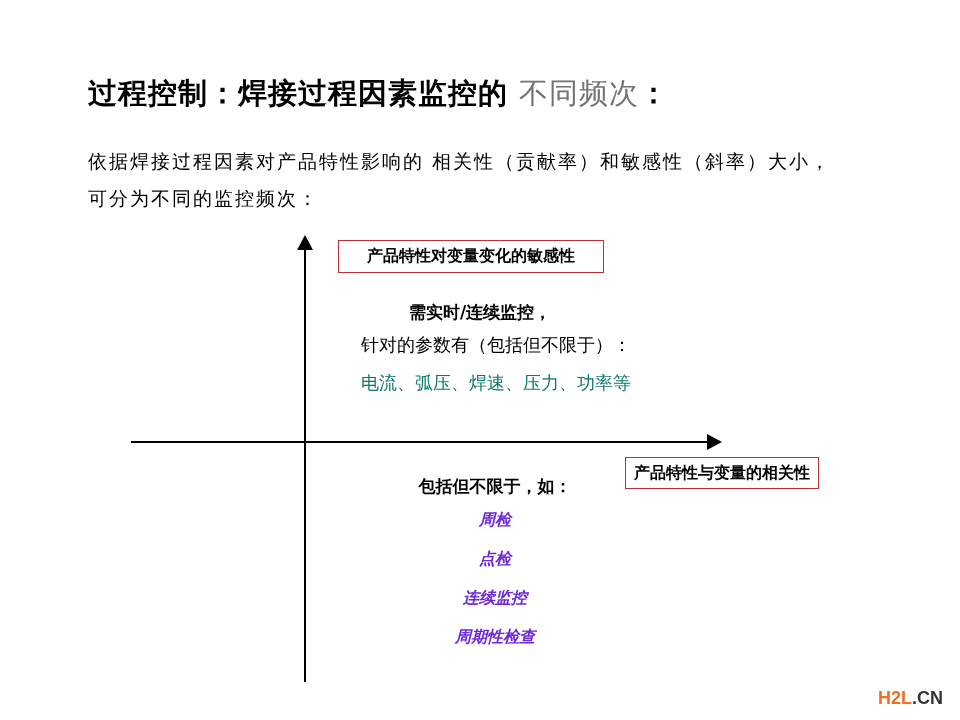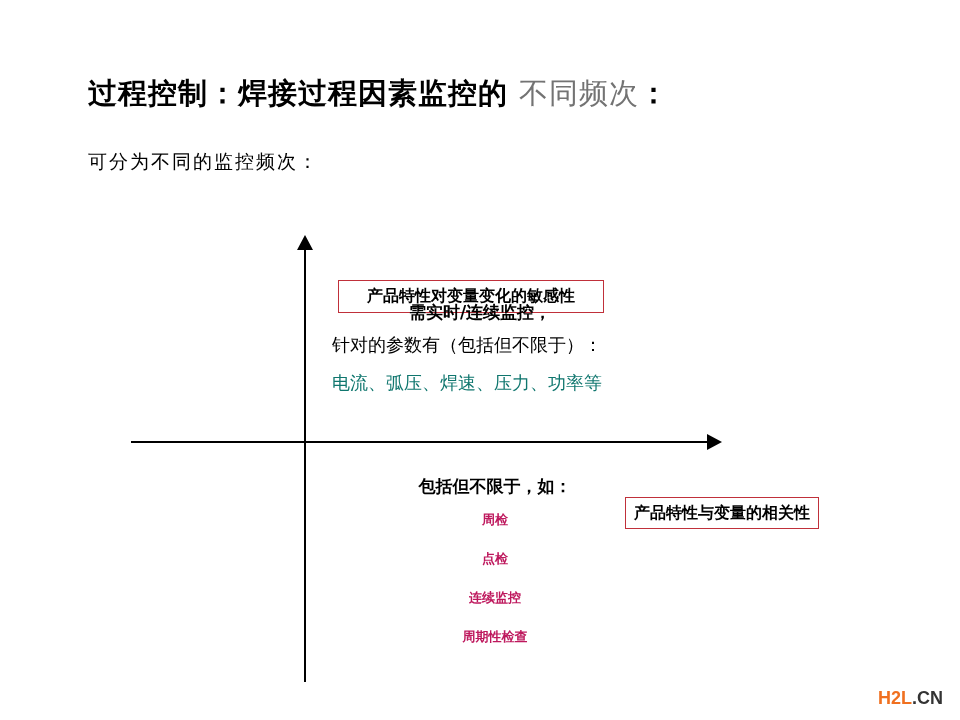--- a/index.html
+++ b/index.html
@@ -20,41 +20,42 @@
     left: 297px; top: 235px; width: 0; height: 0;
     border-left: 8px solid transparent; border-right: 8px solid transparent; border-bottom: 15px solid #000;
   }
   .hline { left: 131px; top: 441px; width: 578px; height: 2px; background: #000; }
   .harrow {
     left: 707px; top: 434px; width: 0; height: 0;
     border-top: 8px solid transparent; border-bottom: 8px solid transparent; border-left: 15px solid #000;
   }
   .box {
     border: 1.5px solid #c0303a; background: #fff; font-size: 16px; font-weight: bold;
-    display: flex; align-items: center; justify-content: center; white-space: nowrap; box-sizing: border-box; margin-top: 40px;
+    display: flex; align-items: center; justify-content: center; white-space: nowrap; box-sizing: border-box;
   }
   .box-y { left: 338px; top: 240px; width: 266px; height: 33px; }
   .box-x { left: 625px; top: 457px; width: 194px; height: 32px; }
   .upper { left: 320px; top: 298px; width: 340px; text-align: center; }
   .upper .h { font-size: 17px; font-weight: bold; line-height: 28px; margin-left: -20px; }
-  .upper .p { font-size: 18px; line-height: 38px; text-align: left; margin-left: 12px; }
+  .upper .p { font-size: 18px; line-height: 38px; text-align: center; margin-left: 12px; }
   .upper .p.blue { color: #0f766e; }
   .lower { left: 380px; top: 472px; width: 230px; text-align: center; }
   .lower .h { font-size: 17px; font-weight: bold; line-height: 28px; }
-  .lower .item { font-size: 13px; font-weight: bold; color: #be185d; line-height: 39px; }
+  .lower .item { font-size: 16px; font-weight: bold; color: #6d28d9; line-height: 39px; font-style: italic; }
   .logo { left: 878px; top: 688px; font-size: 18px; font-weight: bold; font-family: "Liberation Sans", sans-serif; }
   .logo .o { color: #f07020; }
   .logo .g { color: #333333; }
 </style>
 </head>
 <body>
 
 <div class="abs title"><span>过程控制：焊接过程因素监控的 </span><span class="accent">不同频次</span><span>：</span></div>
 
 <div class="abs intro">
+  <div>依据焊接过程因素对产品特性影响的 相关性（贡献率）和敏感性（斜率）大小，</div>
   <div>可分为不同的监控频次：</div>
 </div>
 
 <div class="abs vline"></div>
 <div class="abs varrow"></div>
 <div class="abs hline"></div>
 <div class="abs harrow"></div>
 
 <div class="abs box box-y">
     <span>产品特性对变量变化的敏感性</span>

